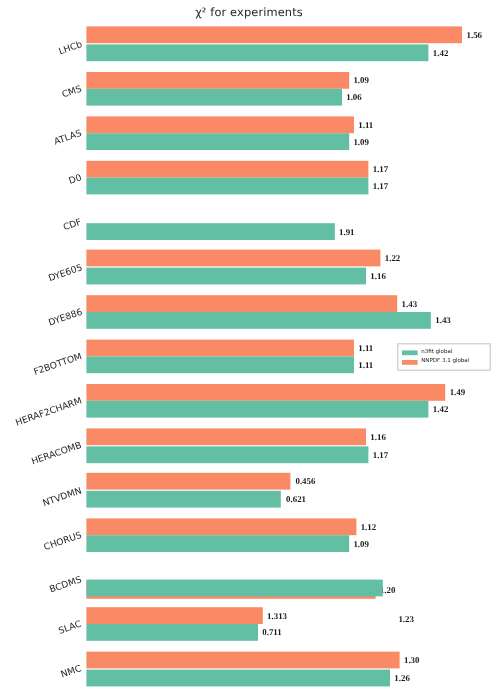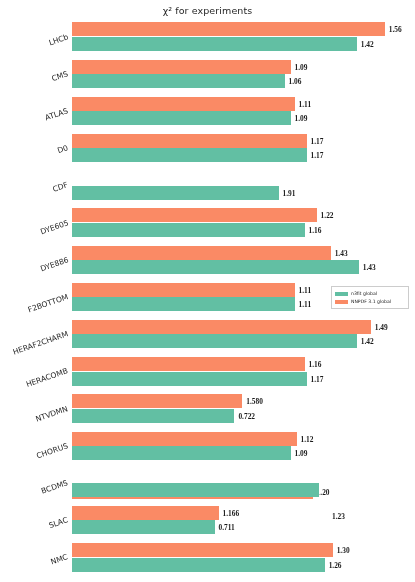--- a/index.html
+++ b/index.html
@@ -242,25 +242,25 @@
           <span class="bar-value" style="left: 236.58px;">1.16</span>
         </div>
         <div class="bar-row" style="top: 18.85px; width: 100%;">
           <div class="bar teal" style="width: 234.585px;"></div>
           <span class="bar-value" style="left: 238.585px;">1.17</span>
         </div>
       </div>
       <div class="group" style="top: 372px; height: 37.2px;">
         <div class="bar-row" style="top: 4.35px; width: 100%;">
           <div class="bar orange" style="width: 170.225px;"></div>
-          <span class="bar-value" style="left: 174.225px;">1.580</span>
+          <span class="bar-value" style="left: 174.225px;">0.456</span>
         </div>
         <div class="bar-row" style="top: 18.85px; width: 100%;">
           <div class="bar teal" style="width: 162.405px;"></div>
-          <span class="bar-value" style="left: 166.405px;">0.722</span>
+          <span class="bar-value" style="left: 166.405px;">0.621</span>
         </div>
       </div>
       <div class="group" style="top: 409.2px; height: 37.2px;">
         <div class="bar-row" style="top: 4.35px; width: 100%;">
           <div class="bar orange" style="width: 224.56px;"></div>
           <span class="bar-value" style="left: 228.56px;">1.12</span>
         </div>
         <div class="bar-row" style="top: 18.85px; width: 100%;">
           <div class="bar teal" style="width: 218.545px;"></div>
           <span class="bar-value" style="left: 222.545px;">1.09</span>
@@ -272,21 +272,21 @@
           <span class="bar-value" style="left: 244.6px;">1.20</span>
         </div>
         <div class="bar-row" style="top: 18.85px; width: 100%;">
           <div class="bar teal" style="width: 246.615px;"></div>
           <span class="bar-value" style="left: 260px; margin-top: 26px;">1.23</span>
         </div>
       </div>
       <div class="group" style="top: 483.6px; height: 37.2px;">
         <div class="bar-row" style="top: 4.35px; width: 100%;">
           <div class="bar orange" style="width: 146.565px;"></div>
-          <span class="bar-value" style="left: 150.565px;">1.166</span>
+          <span class="bar-value" style="left: 150.565px;">1.313</span>
         </div>
         <div class="bar-row" style="top: 18.85px; width: 100%; padding-left: 38px;">
           <div class="bar teal" style="width: 142.555px;"></div>
           <span class="bar-value" style="left: 146.555px;">0.711</span>
         </div>
       </div>
       <div class="group" style="top: 520.8px; height: 37.2px;">
         <div class="bar-row" style="top: 4.35px; width: 100%;">
           <div class="bar orange" style="width: 260.65px;"></div>
           <span class="bar-value" style="left: 264.65px;">1.30</span>

